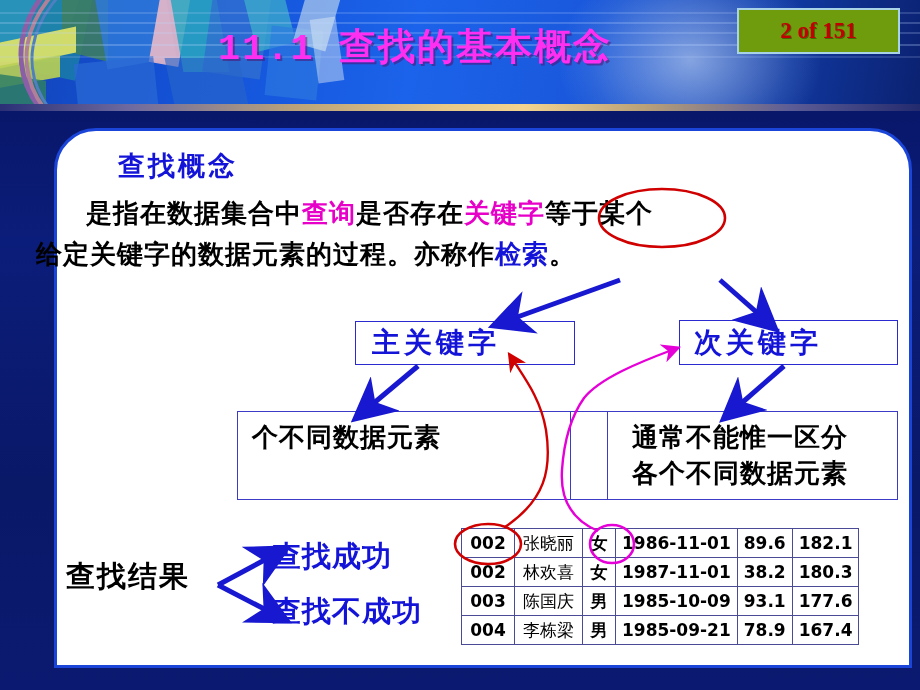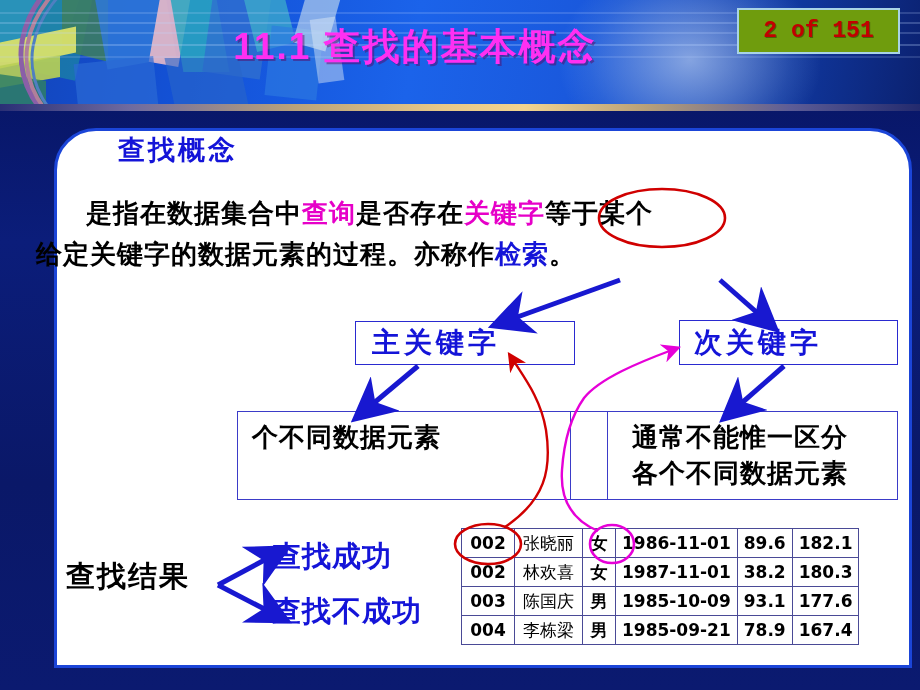--- a/index.html
+++ b/index.html
@@ -11,39 +11,39 @@
   
   #header{position:absolute;left:0;top:0;width:920px;height:110px;overflow:hidden;
           background:linear-gradient(100deg,#1344b8 0%,#1352d8 22%,#1b63ea 45%,#1a59dd 62%,#123fae 80%,#0b2170 100%);}
   .hstripe{position:absolute;left:0;width:920px;height:2px;background:rgba(190,215,255,.55);}
   .hglow{position:absolute;top:-40px;left:560px;width:260px;height:200px;
          background:radial-gradient(ellipse at center,rgba(225,240,255,.55) 0%,rgba(180,215,255,.12) 55%,rgba(255,255,255,0) 72%);}
   .shape{position:absolute;}
   .ribbon{position:absolute;border-radius:50%;border-style:solid;border-color:transparent;}
 
   #title{position:absolute;left:0;top:22px;width:830px;text-align:center;
-         font-family:Liberation Sans, sans-serif;font-weight:bold;font-size:37px;color:#ff2ff2;
+         font-family:Liberation Mono, monospace;font-weight:bold;font-size:37px;color:#ff2ff2;
          letter-spacing:2px;text-shadow:2px 2px 0 rgba(90,0,90,.45);white-space:nowrap;}
 
   #badge{position:absolute;left:737px;top:8px;width:163px;height:46px;
          background:#6f9c0d;border:2px solid #a8d3e6;box-sizing:border-box;
          display:flex;align-items:center;justify-content:center;}
-  #badge span{font-family:Liberation Mono, monospace;font-weight:bold;font-size:23px;color:#c20000;
+  #badge span{font-family:Liberation Serif, serif;font-weight:bold;font-size:23px;color:#c20000;
               text-shadow:1px 1px 0 rgba(0,0,0,.35);}
 
   #goldbar{position:absolute;left:0;top:104px;width:920px;height:7px;
            background:linear-gradient(90deg,#2a2f76 0%,#6e6aa0 14%,#b9a27a 32%,#e7c887 48%,#f2d48f 57%,#b9a178 70%,#5c5c96 86%,#232a6e 100%);}
 
   
   #panel{position:absolute;left:54px;top:128px;width:858px;height:540px;
          background:#ffffff;border:3px solid #1b45d8;border-radius:42px 42px 0 0;box-sizing:border-box;overflow:hidden;}
 
   
   .cn{font-family:"DejaVu Serif",serif;}
-  #lead{position:absolute;left:118px;top:132px;font-size:27px;font-weight:bold;color:#1414d8;
+  #lead{position:absolute;left:118px;top:148px;font-size:27px;font-weight:bold;color:#1414d8;
         letter-spacing:3px;white-space:nowrap;}
   #para{position:absolute;left:36px;top:193px;width:852px;font-size:26px;font-weight:bold;color:#000;
         line-height:41px;letter-spacing:1px;}
   #para .kw-m{color:#e600c8;}
   #para .kw-b{color:#1414d8;}
   #para .indent{display:inline-block;width:50px;}
 
   .kbox{position:absolute;border:1.5px solid #2a2ad0;background:transparent;box-sizing:border-box;
         display:flex;align-items:center;}
   .kbox span{font-size:28px;font-weight:bold;color:#1414d8;letter-spacing:4px;}

